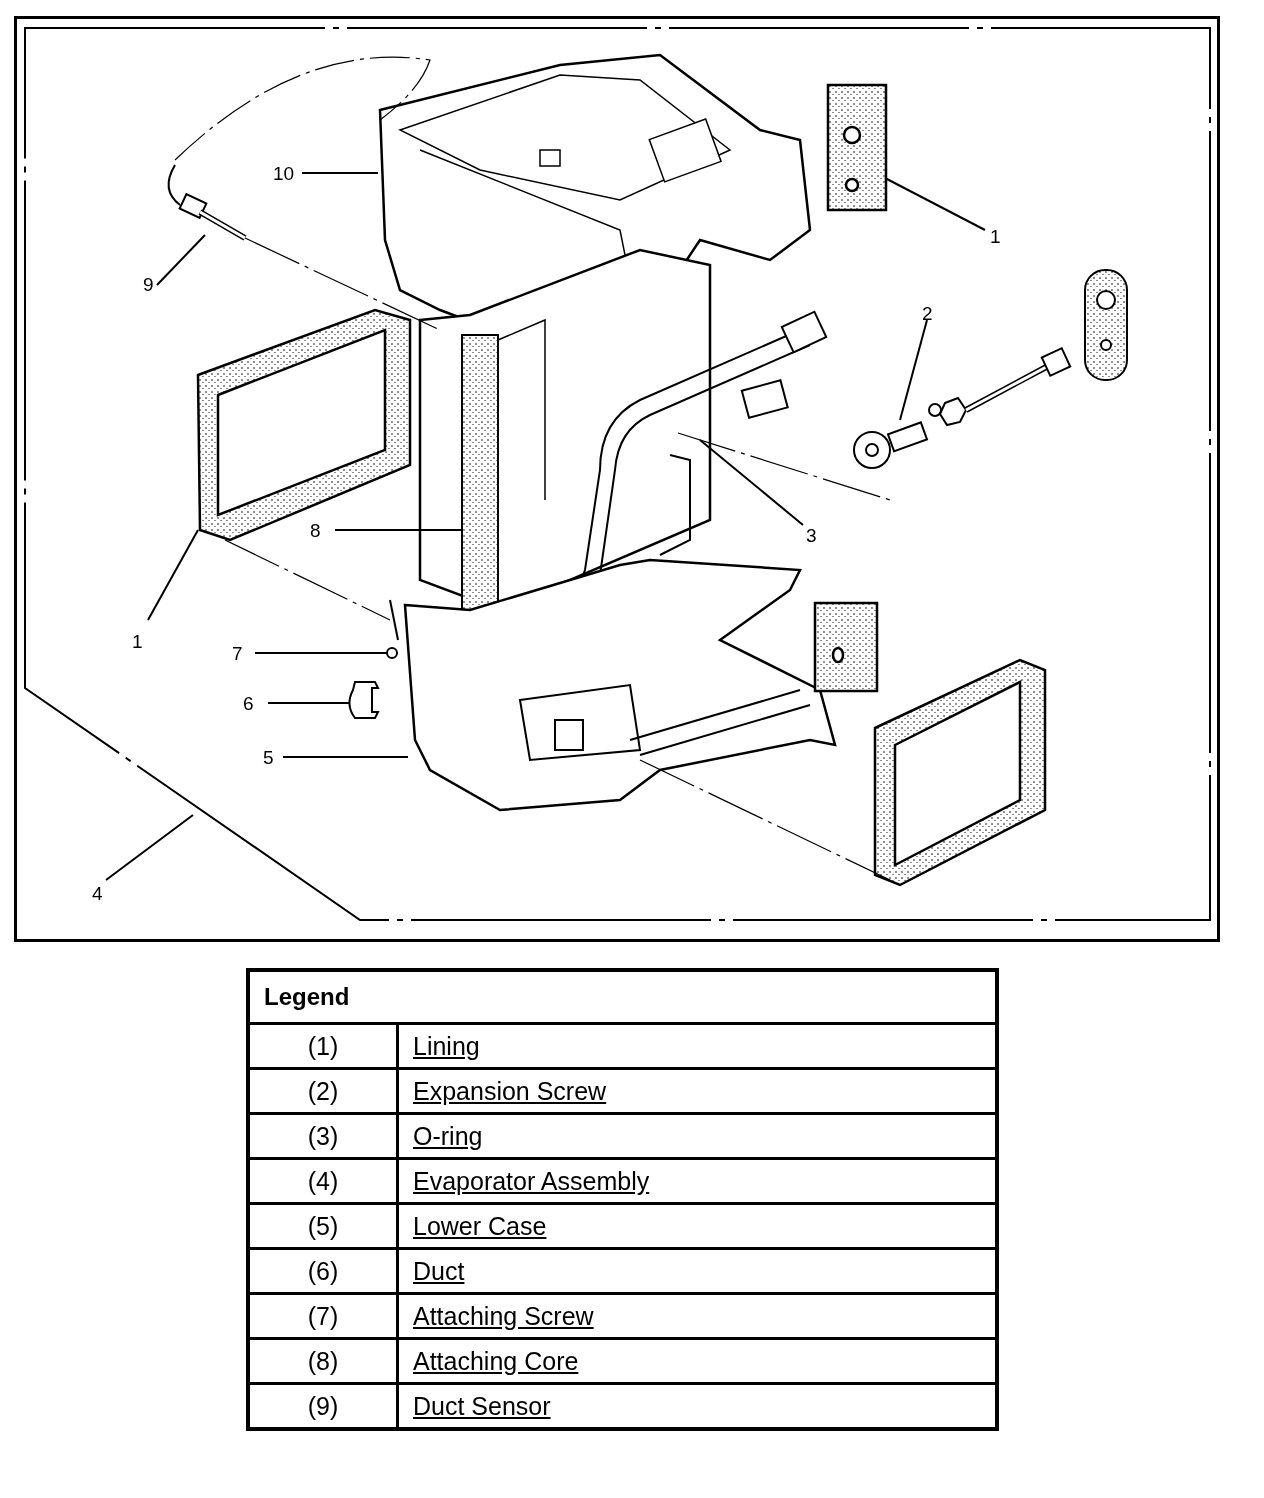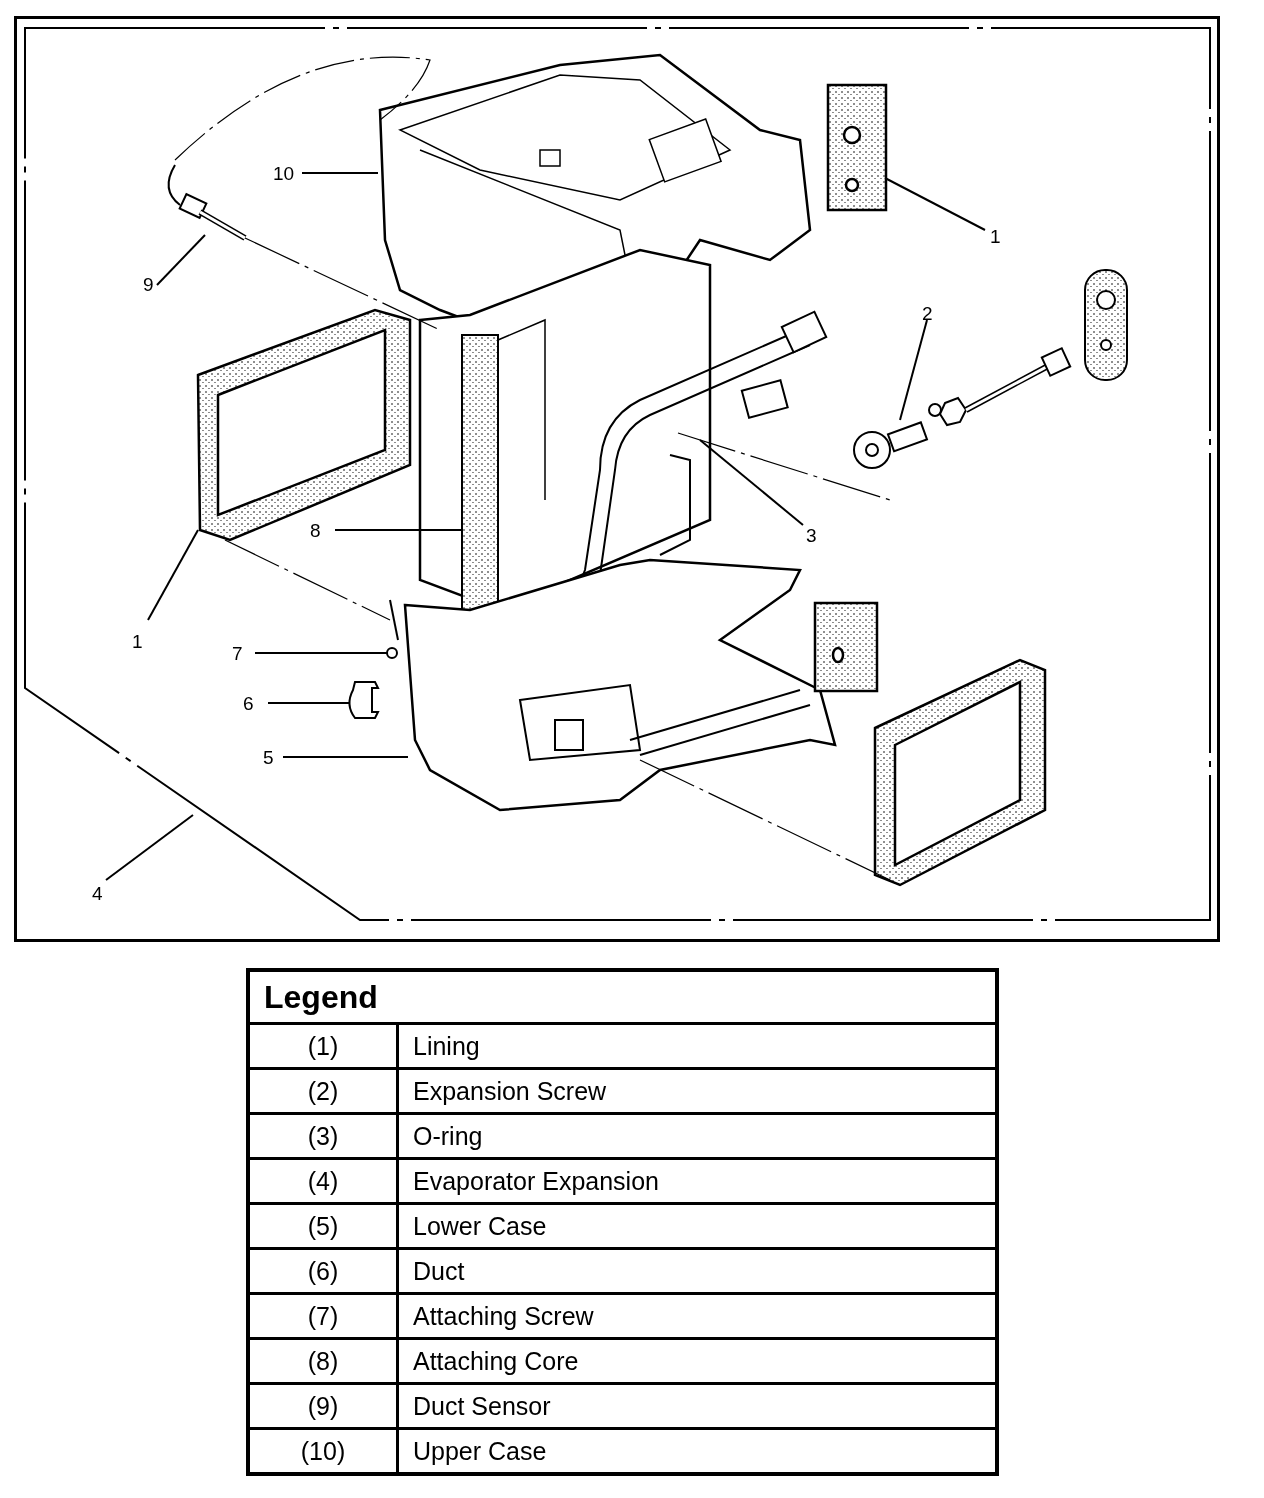--- a/index.html
+++ b/index.html
@@ -5,23 +5,23 @@
   html, body { margin: 0; padding: 0; background: #ffffff; }
   body { width: 1264px; height: 1498px; position: relative; overflow: hidden;
          font-family: "Liberation Sans", sans-serif; color: #000; }
   #diagram-frame { position: absolute; left: 14px; top: 16px; width: 1206px; height: 926px;
                    border: 3px solid #000; box-sizing: border-box; }
   #diagram-svg { position: absolute; left: 0; top: 0; width: 1264px; height: 950px; }
   .callout { font-family: "Liberation Sans", sans-serif; font-size: 19px; fill: #000; }
   #legend { position: absolute; left: 246px; top: 968px; width: 753px;
             border-collapse: collapse; border: 4px solid #000; }
   #legend td, #legend th { border: 3px solid #000; height: 42px; padding: 0; font-size: 25px; font-weight: normal; }
-  #legend th { text-align: left; font-weight: bold; font-size: 32px; padding-left: 14px; height: 50px; }
+  #legend th { text-align: left; font-weight: bold; font-size: 24px; padding-left: 14px; height: 50px; }
   #legend td.num { width: 146px; text-align: center; }
-  #legend td.desc { padding-left: 14px; }
+  #legend td.desc { padding-left: 14px; text-decoration: underline; }
 </style>
 </head>
 <body>
 
 <div id="diagram-frame"></div>
 
 <svg id="diagram-svg" viewBox="0 0 1264 950" xmlns="http://www.w3.org/2000/svg">
   <defs>
     <pattern id="dots" width="6" height="6" patternUnits="userSpaceOnUse">
       <rect width="6" height="6" fill="#fff"></rect>
@@ -158,21 +158,21 @@
     <tr>
         <td class="num">(2)</td>
         <td class="desc">Expansion Screw</td>
       </tr>
     <tr>
         <td class="num">(3)</td>
         <td class="desc">O-ring</td>
       </tr>
     <tr>
         <td class="num">(4)</td>
-        <td class="desc">Evaporator Expansion</td>
+        <td class="desc">Evaporator Assembly</td>
       </tr>
     <tr>
         <td class="num">(5)</td>
         <td class="desc">Lower Case</td>
       </tr>
     <tr>
         <td class="num">(6)</td>
         <td class="desc">Duct</td>
       </tr>
     <tr>
@@ -180,18 +180,14 @@
         <td class="desc">Attaching Screw</td>
       </tr>
     <tr>
         <td class="num">(8)</td>
         <td class="desc">Attaching Core</td>
       </tr>
     <tr>
         <td class="num">(9)</td>
         <td class="desc">Duct Sensor</td>
       </tr>
-    <tr>
-        <td class="num">(10)</td>
-        <td class="desc">Upper Case</td>
-      </tr>
   </tbody>
 </table>
 
 </body></html>

